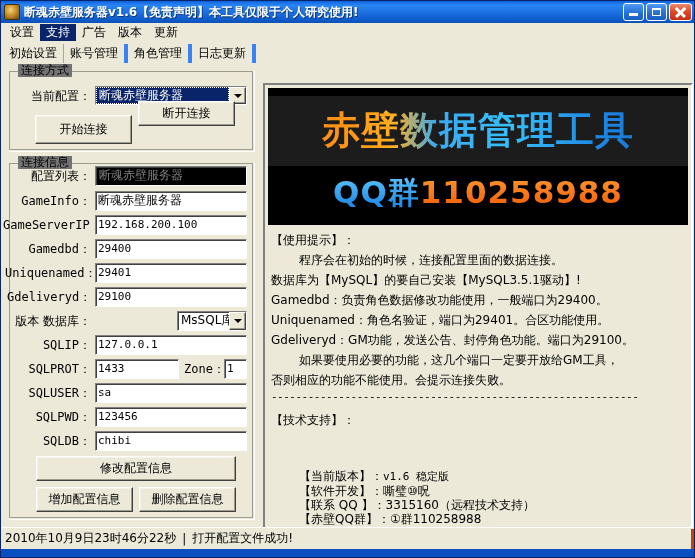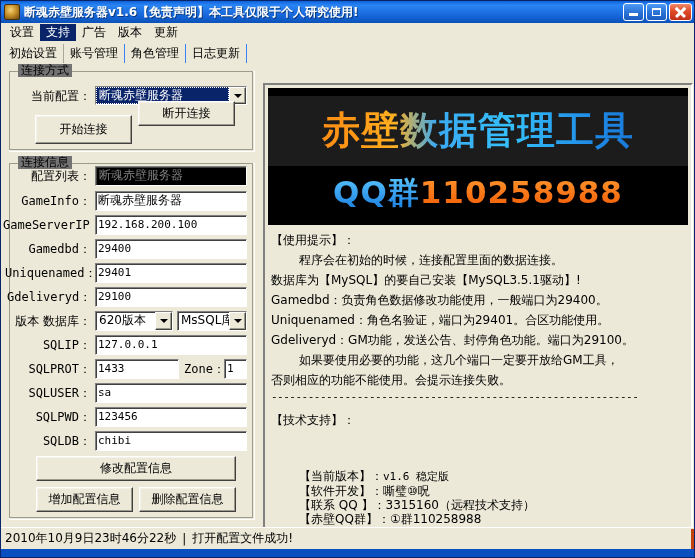--- a/index.html
+++ b/index.html
@@ -104,21 +104,21 @@
     height: 21px;
     display: flex;
     align-items: flex-end;
     padding-left: 2px;
     background: #ece9d8;
     box-sizing: border-box;
   }
   .tab {
     font-size: 12px;
     padding: 2px 6px 3px 6px;
-    border-right: 1px solid #3b82f6;
+    border-right: 4px solid #3b82f6;
     background: #ece9d8;
     color: #000;
     white-space: nowrap;
     line-height: 14px;
   }
   .tab.first { border-right: 1px solid #aca899; }
 
   
   .content {
     position: absolute;
@@ -465,26 +465,20 @@
       <div class="fld-label mono" style="left:6px; top:179px; width:82px;">Gamedbd：</div>
       <div class="textbox mono" style="left:92px; top:176px; width:152px; height:20px;">29400</div>
 
       <div class="fld-label mono" style="left:2px; top:203px; width:86px;">Uniquenamed：</div>
       <div class="textbox mono" style="left:92px; top:200px; width:152px; height:20px;">29401</div>
 
       <div class="fld-label mono" style="left:4px; top:227px; width:84px;">Gdeliveryd：</div>
       <div class="textbox mono" style="left:92px; top:224px; width:152px; height:20px;">29100</div>
 
       <div class="fld-label" style="left:8px; top:251px; width:80px;">版本 数据库：</div>
-      <div class="combo" style="left:92px; top:248px; width:78px; height:20px;">
-        <div class="combo-text">620版本</div>
-        <div class="combo-btn">
-            <span class="arrow"></span>
-          </div>
-      </div>
       <div class="combo" style="left:174px; top:248px; width:70px; height:20px;">
         <div class="combo-text">MsSQL库</div>
         <div class="combo-btn">
             <span class="arrow"></span>
           </div>
       </div>
 
       <div class="fld-label mono" style="left:18px; top:275px; width:70px;">SQLIP：</div>
       <div class="textbox mono" style="left:92px; top:272px; width:152px; height:20px;">127.0.0.1</div>
 

